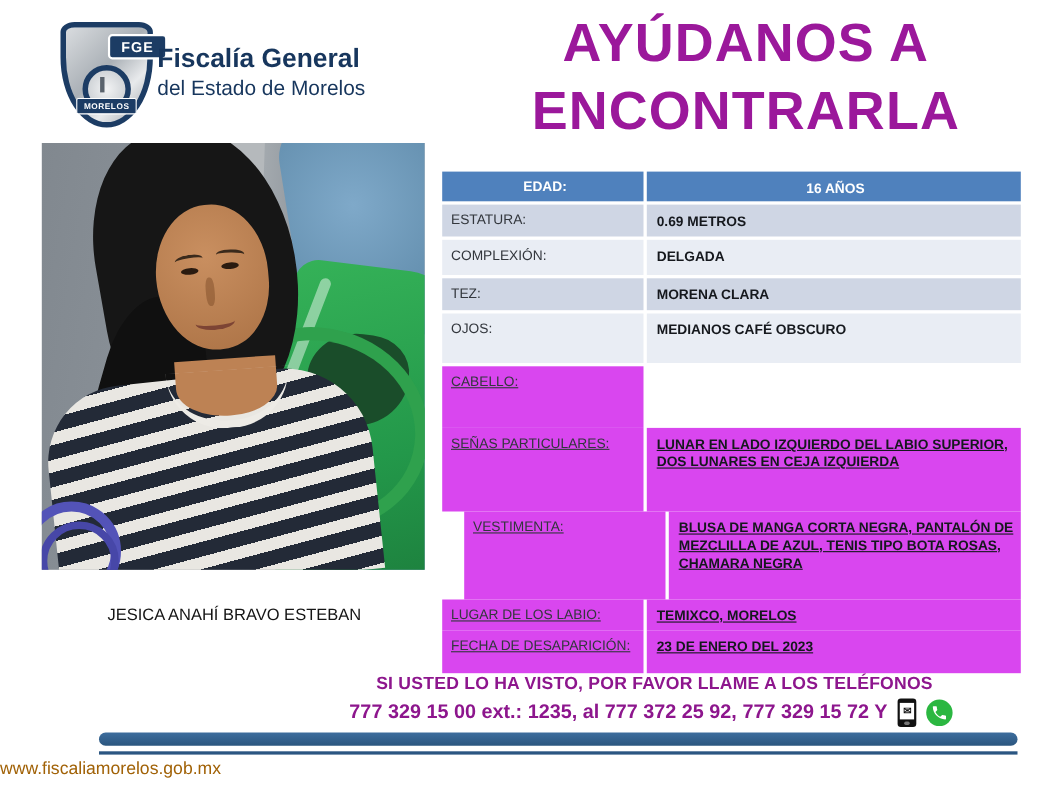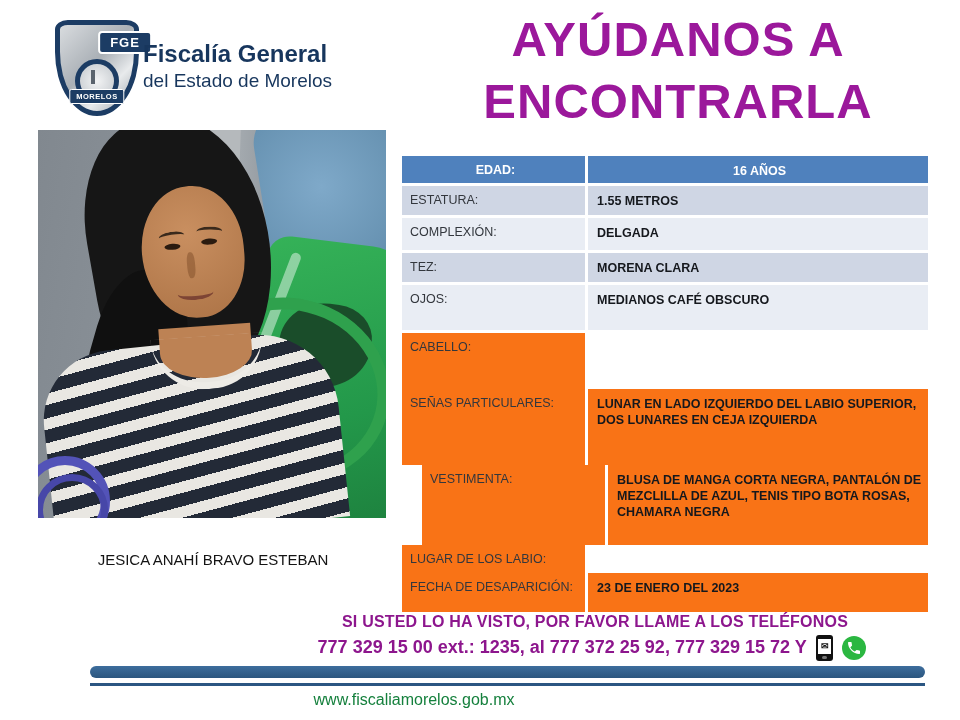--- a/index.html
+++ b/index.html
@@ -84,40 +84,40 @@
   .drow{display:flex;background:#fff;margin-bottom:3px;}
   .drow:last-child{margin-bottom:0;}
   .dcell-l{width:183px;box-sizing:border-box;padding:7px 4px 0 8px;color:#33373d;}
   .dcell-v{flex:1;box-sizing:border-box;padding:7px 6px 0 9px;font-weight:bold;color:#15181d;
            margin-left:3px;line-height:16px;}
   .hdr .dcell-l,.hdr .dcell-v{background:#4f81bd;color:#fff;font-weight:bold;}
   .rA .dcell-l,.rA .dcell-v{background:#cfd6e4;}
   .rB .dcell-l,.rB .dcell-v{background:#e9edf4;}
   .hdr{height:27px;text-align:center;} .r-est{height:29px;} .r-com{height:32px;} .r-tez{height:29px;} .r-ojo{height:45px;}
   .block .drow{margin-bottom:0;}
-  .block .dcell-l,.block .dcell-v{background:#f97316;}
+  .block .dcell-l,.block .dcell-v{background:#d946ef;text-decoration:underline;}
   .b-cab{height:56px;} .b-sen{height:76px;} .b-ves{height:80px;padding-left:20px;} .b-lug{height:28px;} .b-fec{height:39px;}
   
   .contact{position:absolute;left:240px;top:613px;width:710px;text-align:center;color:#8d168d;}
   .contact-line1{font-size:16px;font-weight:bold;letter-spacing:.2px;}
   .contact-line2{font-size:18px;font-weight:bold;margin-top:4px;white-space:nowrap;}
   .contact-big{font-size:21px;letter-spacing:.5px;}
   .cellphone{display:inline-block;vertical-align:middle;position:relative;width:17px;height:26px;
              background:#111;border-radius:3px;margin:0 2px 0 5px;}
   .cellphone .scr{position:absolute;left:2px;top:4px;width:13px;height:15px;background:#fff;
              font-size:9px;line-height:15px;text-align:center;color:#111;}
   .cellphone .btn{position:absolute;left:6px;bottom:2px;width:5px;height:3px;background:#777;border-radius:2px;}
   .wa{display:inline-block;vertical-align:middle;width:24px;height:24px;border-radius:50%;
       background:#2bb741;margin:0 6px 0 2px;position:relative;}
   .wa svg{position:absolute;left:4px;top:4px;}
   
   .fbar{position:absolute;left:90px;top:666px;width:835px;height:12px;border-radius:6px;
         background:linear-gradient(#3d6d9d,#2b567f);}
   .fline{position:absolute;left:90px;top:683px;width:835px;height:3px;background:#2b5682;}
-  .furl{position:absolute;left:0;top:691px;width:828px;text-align:center;color:#15803d;font-size:16px;}
+  .furl{position:absolute;left:0;top:691px;width:828px;color:#a16207;font-size:16px;}
 </style>
 </head>
 <body>
 
 <div class="poster">
 
   <div class="logo-wrap">
     <div class="shield">
       <div class="shield-top">FGE</div>
       <div class="shield-ring"></div>
@@ -165,21 +165,21 @@
 
   <div class="name">JESICA ANAHÍ BRAVO ESTEBAN</div>
 
   <div class="dtable">
     <div class="drow hdr">
       <div class="dcell-l">EDAD:</div>
       <div class="dcell-v">16 AÑOS</div>
     </div>
     <div class="drow rA r-est">
       <div class="dcell-l">ESTATURA:</div>
-      <div class="dcell-v">1.55 METROS</div>
+      <div class="dcell-v">0.69 METROS</div>
     </div>
     <div class="drow rB r-com">
       <div class="dcell-l">COMPLEXIÓN:</div>
       <div class="dcell-v">DELGADA</div>
     </div>
     <div class="drow rA r-tez">
       <div class="dcell-l">TEZ:</div>
       <div class="dcell-v">MORENA CLARA</div>
     </div>
     <div class="drow rB r-ojo">
@@ -193,20 +193,21 @@
       <div class="drow b-sen">
         <div class="dcell-l">SEÑAS PARTICULARES:</div>
         <div class="dcell-v">LUNAR EN LADO IZQUIERDO DEL LABIO SUPERIOR,  DOS LUNARES EN CEJA IZQUIERDA</div>
       </div>
       <div class="drow b-ves">
         <div class="dcell-l">VESTIMENTA:</div>
         <div class="dcell-v">BLUSA DE MANGA CORTA  NEGRA, PANTALÓN DE MEZCLILLA DE AZUL, TENIS TIPO BOTA  ROSAS,  CHAMARA NEGRA</div>
       </div>
       <div class="drow b-lug">
         <div class="dcell-l">LUGAR DE LOS LABIO:</div>
+        <div class="dcell-v">TEMIXCO, MORELOS</div>
       </div>
       <div class="drow b-fec">
         <div class="dcell-l">FECHA DE DESAPARICIÓN:</div>
         <div class="dcell-v">23 DE ENERO DEL 2023</div>
       </div>
     </div>
   </div>
 
   <div class="contact">
     <div class="contact-line1">SI USTED LO HA VISTO, POR FAVOR LLAME A LOS TELÉFONOS</div>

